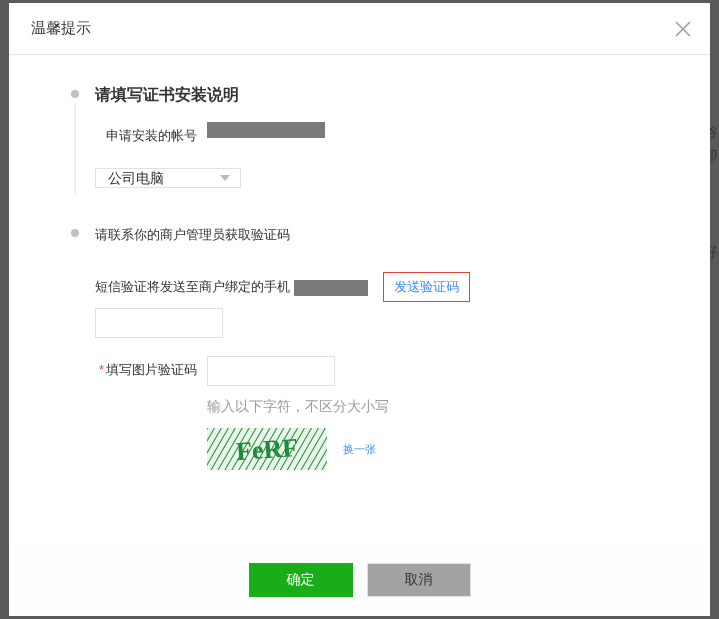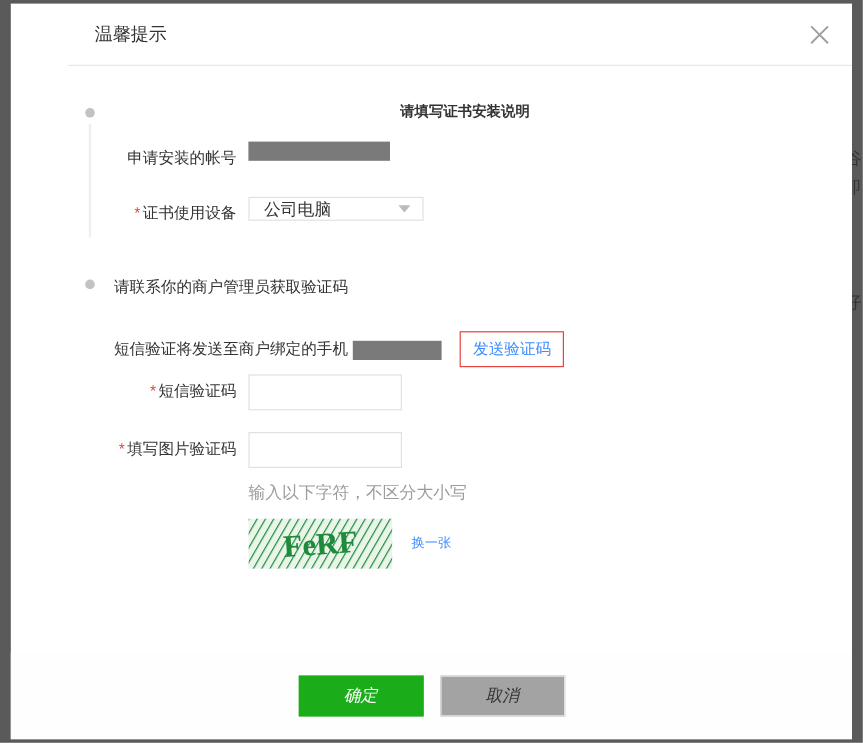--- a/index.html
+++ b/index.html
@@ -9,21 +9,20 @@
       background:#8b8b8b;
       width:719px; height:619px;
       overflow:hidden; position:relative;
     }
     .backdrop {
       position:absolute; inset:0; background:rgba(0,0,0,.35);
     }
     .dialog {
       position:absolute; left:9px; top:3px; right:9px; bottom:3px;
       background:#fff;
-      padding-left:48px;
     }
     .dialog-header {
       height:52px; display:flex; align-items:center; justify-content:space-between;
       padding:0 18px 0 22px; border-bottom:1px solid #e7e7e7;
     }
     .dialog-title { font-size:15px; font-weight:normal; color:#333; }
     .dialog-close { cursor:pointer; display:flex; }
     .dialog-close svg { stroke:#9e9e9e; }
     .dialog-body {
       position:absolute; top:52px; bottom:72px; left:0; right:0;
@@ -31,21 +30,21 @@
     }
     .content { padding:0 30px 0 50px; }
     .step { position:relative; padding-left:36px; }
     .bullet {
       position:absolute; left:12px; top:5px;
       width:8px; height:8px; border-radius:50%; background:#c2c2c2;
     }
     .vline {
       position:absolute; left:15px; top:18px; bottom:-6px; width:2px; background:#efefef;
     }
-    .step-title { font-size:12px; font-weight:bold; color:#333; margin-bottom:16px;text-align:center; }
+    .step-title { font-size:16px; font-weight:bold; color:#333; margin-bottom:16px; }
     .row { display:flex; align-items:flex-start; margin-bottom:18px; line-height:28px; }
     .label { width:112px; text-align:right; padding-right:10px; flex:0 0 auto; color:#333; font-size:13px; }
     .req { color:#e64340; margin-right:2px; }
     .value { display:flex; align-items:center; flex-wrap:wrap; }
     .redact { display:inline-block; height:16px; background:#7a7a7a; vertical-align:middle; }
     .redact.a { width:118px; }
     .redact.b { width:74px; }
     .select {
       display:flex; align-items:center; justify-content:space-between;
       width:146px; height:20px; border:1px solid #e1e1e1;
@@ -66,21 +65,21 @@
     .captcha-wrap { display:flex; align-items:center; margin-top:8px; }
     .captcha {
       width:120px; height:42px; display:block;
     }
     .refresh { color:#3b8cff; font-size:11px; margin-left:16px; cursor:pointer; }
     .dialog-footer {
       position:absolute; left:0; right:0; bottom:0; height:72px;
       display:flex; align-items:center; justify-content:center; gap:14px;
       background:#fefefe;
     }
-    .btn { width:104px; height:34px; display:flex; align-items:center; justify-content:center; font-size:14px; cursor:pointer;font-style:italic; }
+    .btn { width:104px; height:34px; display:flex; align-items:center; justify-content:center; font-size:14px; cursor:pointer; }
     .btn-primary { background:#1aad19; color:#fff; border:1px solid #1aad19; }
     .btn-default { background:#a3a3a3; color:#333; border:1px solid #e1e1e1; }
     
     .bgtext { position:absolute; right:1px; top:120px; color:#333; font-size:14px; line-height:24px; }
     
     .dialog-body::-webkit-scrollbar { width:16px; }
     .dialog-body::-webkit-scrollbar-track { background:#f3f3f3; }
     .dialog-body::-webkit-scrollbar-thumb { background:#d0d0d0; border:2px solid #f3f3f3; border-radius:1px; }
   </style>
 </head>
@@ -110,46 +109,40 @@
         <div class="step-title">请填写证书安装说明</div>
 
         <div class="row">
           <div class="label">申请安装的帐号</div>
           <div class="value">
             <span class="redact a"></span>
           </div>
         </div>
 
         <div class="row" style="margin-bottom:36px">
-          <div class="label">
-            <span class="req">*</span><span>证书使用设备</span>
-          </div>
           <div class="value">
             <div class="select">
               <span>公司电脑</span>
               <span class="chev"></span>
             </div>
           </div>
         </div>
       </div>
 
       <div class="step">
         <span class="bullet"></span>
 
         <div class="note" style="margin-bottom:26px">请联系你的商户管理员获取验证码</div>
         <div class="note">
           <span>短信验证将发送至商户绑定的手机</span>
           <span class="redact b"></span>
           <span class="send-btn">发送验证码</span>
         </div>
 
         <div class="row">
-          <div class="label">
-            <span class="req">*</span><span>短信验证码</span>
-          </div>
           <div class="value">
             <input type="text" style="">
           </div>
         </div>
 
         <div class="row" style="margin-bottom:12px">
           <div class="label">
             <span class="req">*</span><span>填写图片验证码</span>
           </div>
           <div class="value" style="display:block">

